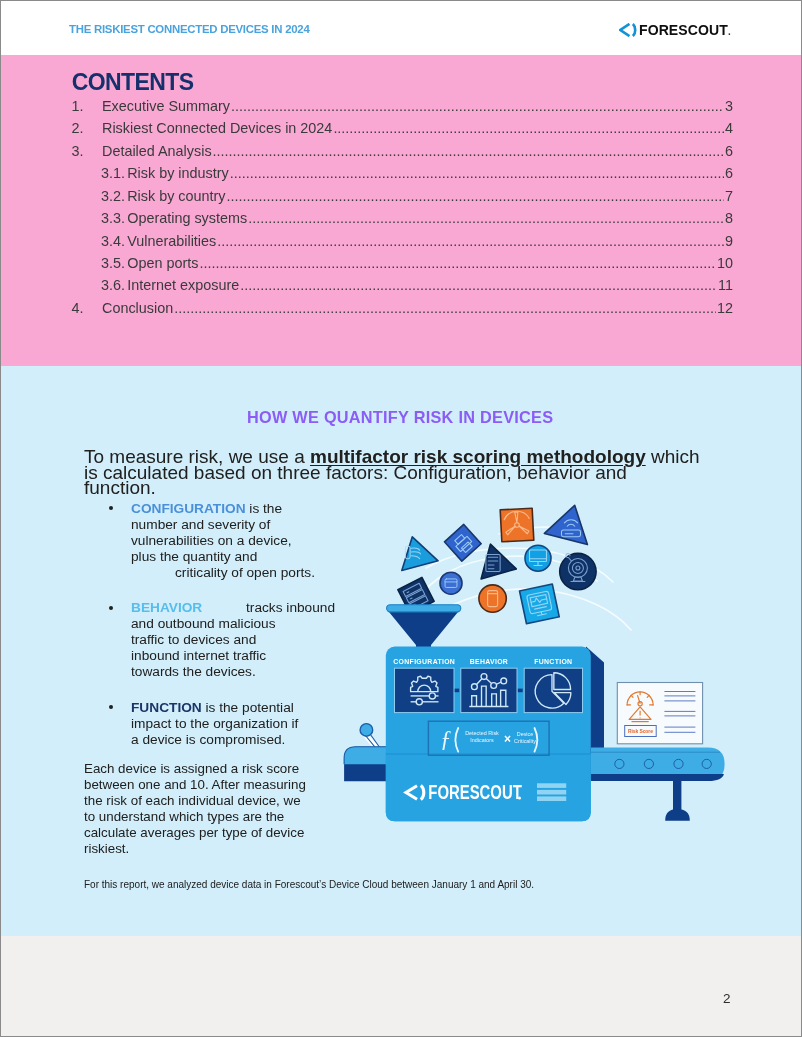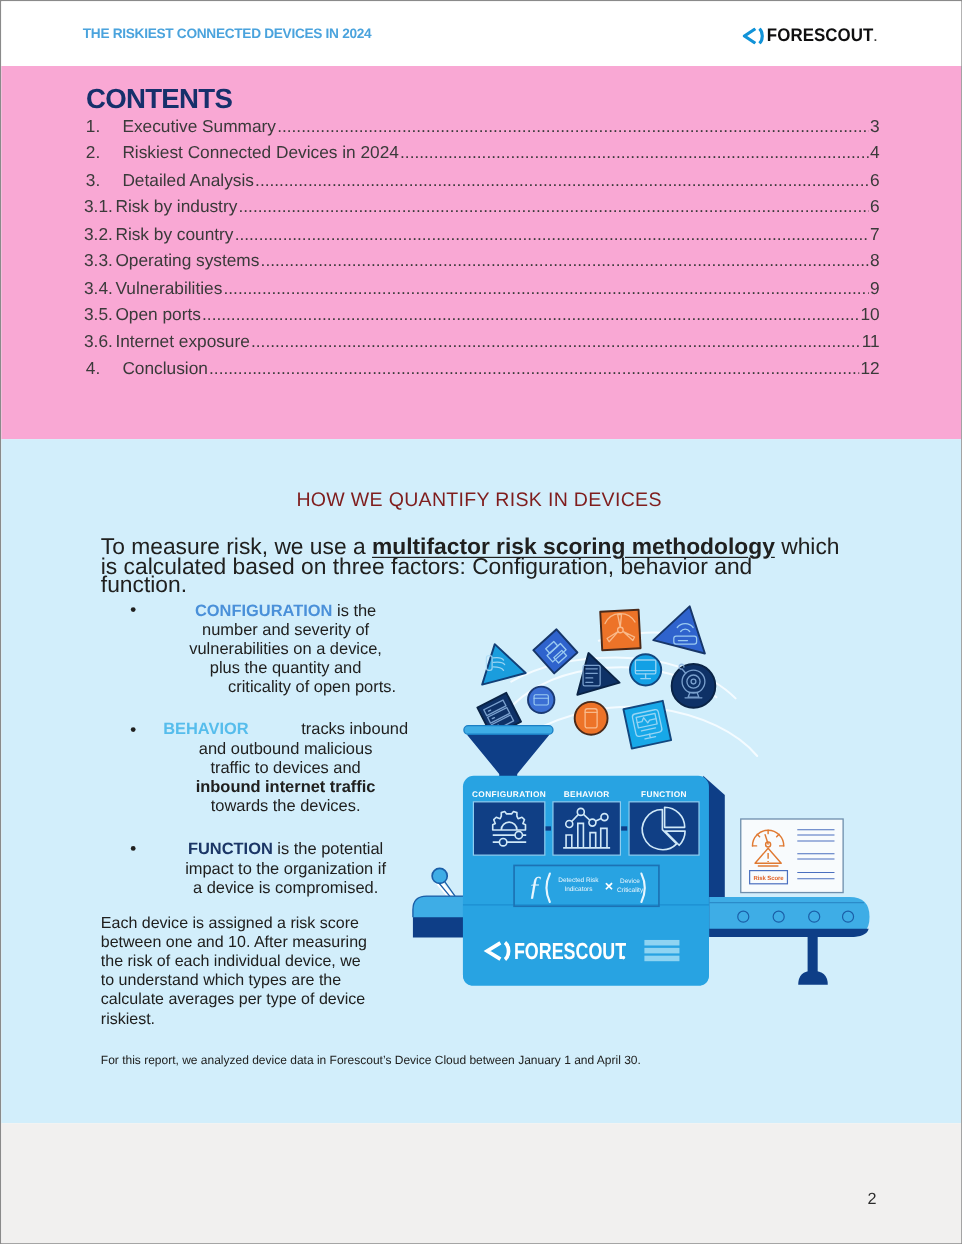--- a/index.html
+++ b/index.html
@@ -14,34 +14,34 @@
   .toc{position:absolute;left:0;top:54px;width:800px;height:311px;background:#f9a8d4;}
   .blue{position:absolute;left:0;top:365px;width:800px;height:570px;background:#d2eefb;}
   .foot{position:absolute;left:0;top:935px;width:800px;height:100px;background:#f1f0ef;}
   .toc-title{position:absolute;left:70.7px;top:16.1px;font-size:23px;line-height:23px;font-weight:bold;color:#16306b;letter-spacing:-0.026em;}
   .toc-list{position:absolute;left:66px;top:42.7px;width:666px;}
   .toc-row{position:relative;height:22.47px;display:flex;align-items:baseline;color:#3a3a3a;font-size:14.4px;white-space:nowrap;}
   .toc-num{flex:0 0 auto;}
   .toc-lbl{flex:0 0 auto;}
   .toc-dots{flex:1 1 auto;overflow:hidden;margin:0 1px;letter-spacing:0.0px;}
   .toc-pg{flex:0 0 auto;text-align:right;}
-  .sec-title{position:absolute;left:246px;top:43.2px;font-size:16.3px;line-height:16.3px;font-weight:normal;color:#7f1d1d;letter-spacing:.016em;}
+  .sec-title{position:absolute;left:246px;top:43.2px;font-size:16.3px;line-height:16.3px;font-weight:bold;color:#8b5cf6;letter-spacing:.016em;}
   .intro{position:absolute;left:83px;top:83px;width:618px;font-size:19px;line-height:15.6px;color:#20201f;}
   .ul{font-weight:bold;text-decoration:underline;text-underline-offset:2px;}
   .bullets{position:absolute;left:84px;top:134.5px;width:260px;}
-  .bl{position:relative;margin-bottom:19.6px;padding-left:46px;font-size:13.7px;color:#20201f;text-align:center;}
+  .bl{position:relative;margin-bottom:19.6px;padding-left:46px;font-size:13.7px;color:#20201f;}
   .ln{line-height:16px;white-space:pre;}
   .bl .dot{position:absolute;left:23.5px;top:5.5px;width:4px;height:4px;border-radius:50%;background:#20201f;}
   .bl b{font-weight:bold;}
   .para2{position:absolute;left:83px;top:395px;width:252px;font-size:13.35px;line-height:16.6px;color:#20201f;}
   .para3{position:absolute;left:83px;top:511px;width:620px;font-size:10px;line-height:16.6px;color:#20201f;}
   .pagenum{position:absolute;right:70.5px;top:57.3px;font-size:13.5px;line-height:12.5px;color:#2c2c2c;}
   .illus{position:absolute;left:330px;top:125px;}
   .lvl1 .toc-num{width:30.5px;margin-left:4.5px;}
-  .lvl2 .toc-num{width:26.2px;margin-left:3px;}
+  .lvl2 .toc-num{width:26.2px;margin-left:34px;}
 </style>
 </head>
 <body>
 
 <div class="page">
   <div class="hdr">
     <div class="hdr-title">THE RISKIEST CONNECTED DEVICES IN 2024</div>
     <div class="logo">
       <svg class="logo-mark" width="18.5" height="14" viewBox="0 0 38 28">
         <path d="M21.5 1.5 L2.8 14 L21.5 26.5" fill="none" stroke="#1293d8" stroke-width="5.4" stroke-linecap="butt" stroke-linejoin="miter"></path>
@@ -128,21 +128,21 @@
           <div class="ln"><span style="white-space: pre;">number and severity of</span></div>
           <div class="ln"><span style="white-space: pre;">vulnerabilities on a device,</span></div>
           <div class="ln"><span style="white-space: pre;">plus the quantity and</span></div>
           <div class="ln"><span style="white-space: pre; margin-left: 44px;">criticality of open ports.</span></div>
         </div>
         <div class="bl">
           <span class="dot"></span>
           <div class="ln"><b style="color: rgb(86, 189, 236);">BEHAVIOR</b><span style="white-space: pre; margin-left: 40px;"> tracks inbound</span></div>
           <div class="ln"><span style="white-space: pre;">and outbound malicious</span></div>
           <div class="ln"><span style="white-space: pre;">traffic to devices and</span></div>
-          <div class="ln"><span style="white-space: pre; font-weight: bold;">inbound internet traffic</span></div>
+          <div class="ln"><span style="white-space: pre;">inbound internet traffic</span></div>
           <div class="ln"><span style="white-space: pre;">towards the devices.</span></div>
         </div>
         <div class="bl">
           <span class="dot"></span>
           <div class="ln"><b style="color: rgb(27, 54, 102);">FUNCTION</b><span style="white-space: pre;"> is the potential</span></div>
           <div class="ln"><span style="white-space: pre;">impact to the organization if</span></div>
           <div class="ln"><span style="white-space: pre;">a device is compromised.</span></div>
         </div>
       </div>
     <div class="para2">

